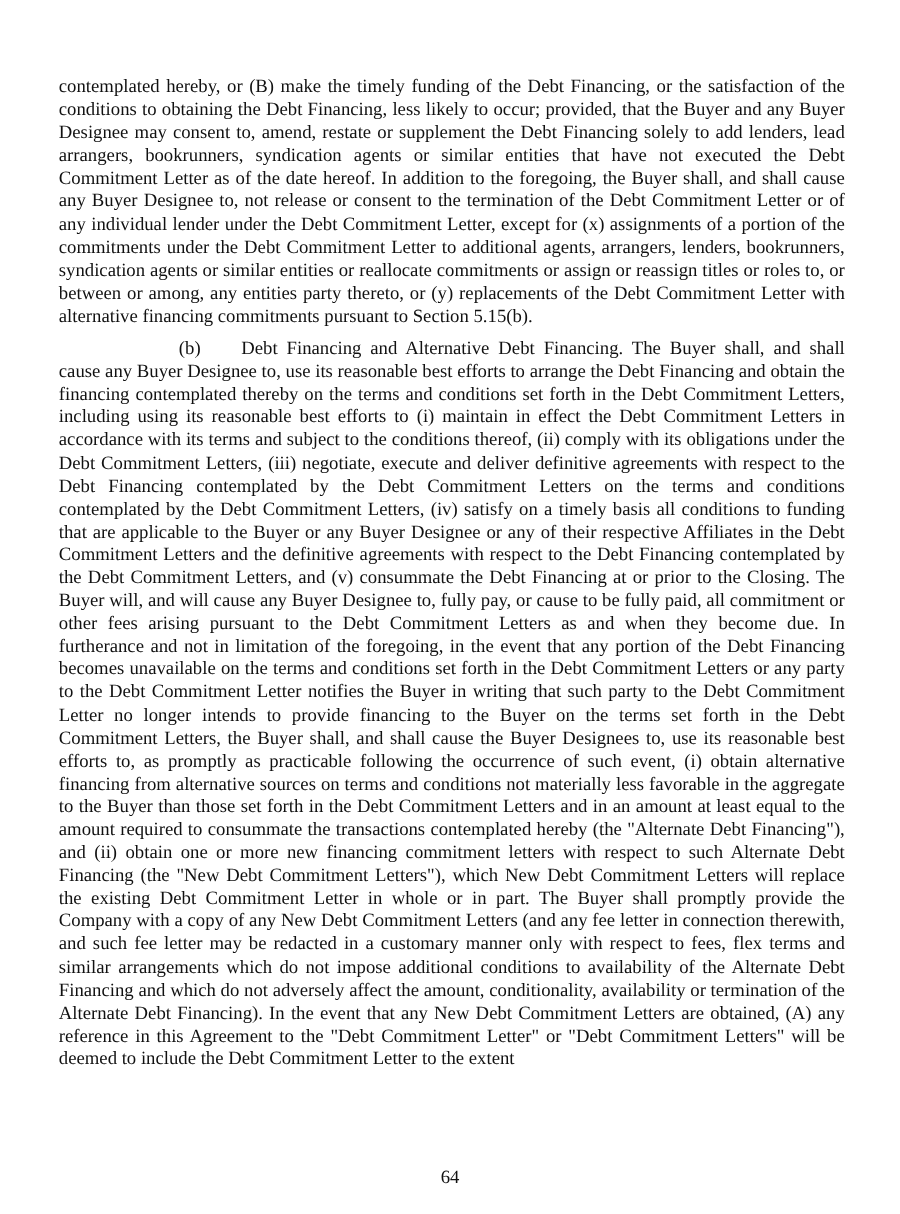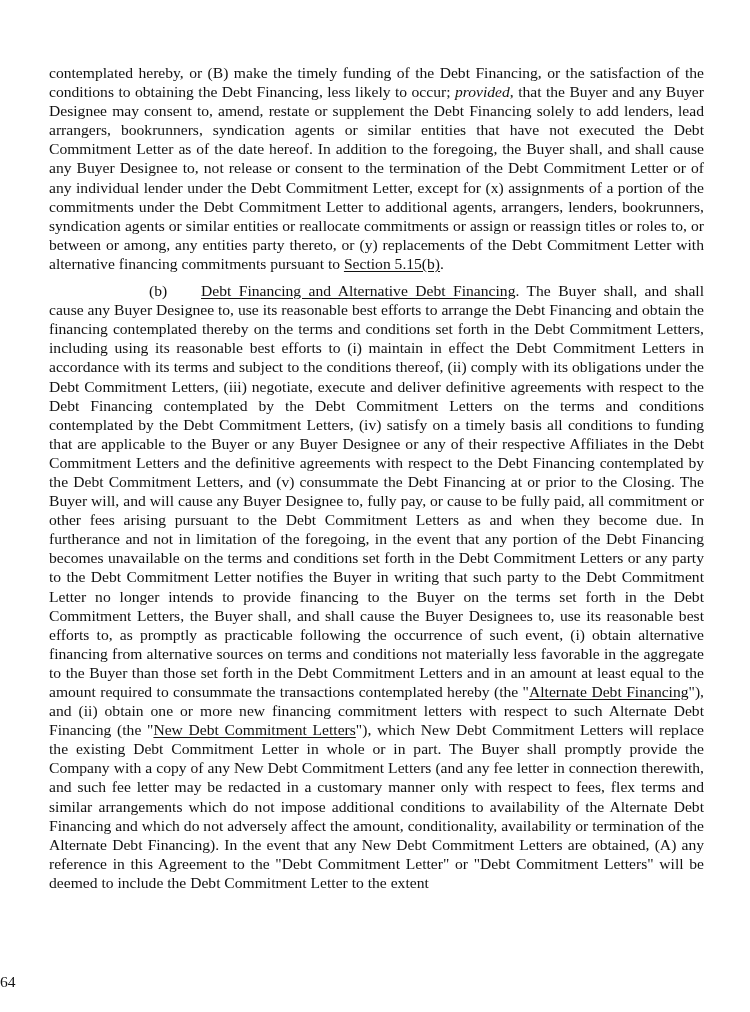--- a/index.html
+++ b/index.html
@@ -29,27 +29,28 @@
       text-align-last: left;
     }
     .para + .para {
       margin-top: 8px;
     }
     .indent-label {
       display: inline-block;
       margin-left: 100px;
       width: 52px;
     }
-    .u { text-decoration: underline; text-underline-offset: 2px; }
-    .i { font-style: italic; }
+    .u { text-underline-offset: 2px; }
+    .i { }
     .page-number {
       position: absolute;
       left: 0;
       width: 750px;
       top: 972px;
+      text-align: center;
       font-size: 15.6px;
       line-height: 19px;
     }
   </style>
 </head>
 <body>
 
 <div class="page">
   <p class="para"><span>contemplated hereby, or (B) make the timely funding of the Debt Financing, or the satisfaction of the conditions to obtaining the Debt Financing, less likely to occur; </span><span class="i">provided</span><span>, that the Buyer and any Buyer Designee may consent to, amend, restate or supplement the Debt Financing solely to add lenders, lead arrangers, bookrunners, syndication agents or similar entities that have not executed the Debt Commitment Letter as of the date hereof.  In addition to the foregoing, the Buyer shall, and shall cause any Buyer Designee to, not release or consent to the termination of the Debt Commitment Letter or of any individual lender under the Debt Commitment Letter, except for (x) assignments of a portion of the commitments under the Debt Commitment Letter to additional agents, arrangers, lenders, bookrunners, syndication agents or similar entities or reallocate commitments or assign or reassign titles or roles to, or between or among, any entities party thereto, or (y) replacements of the Debt Commitment Letter with alternative financing commitments pursuant to </span><span class="u">Section 5.15(b)</span><span>.</span></p>
 

